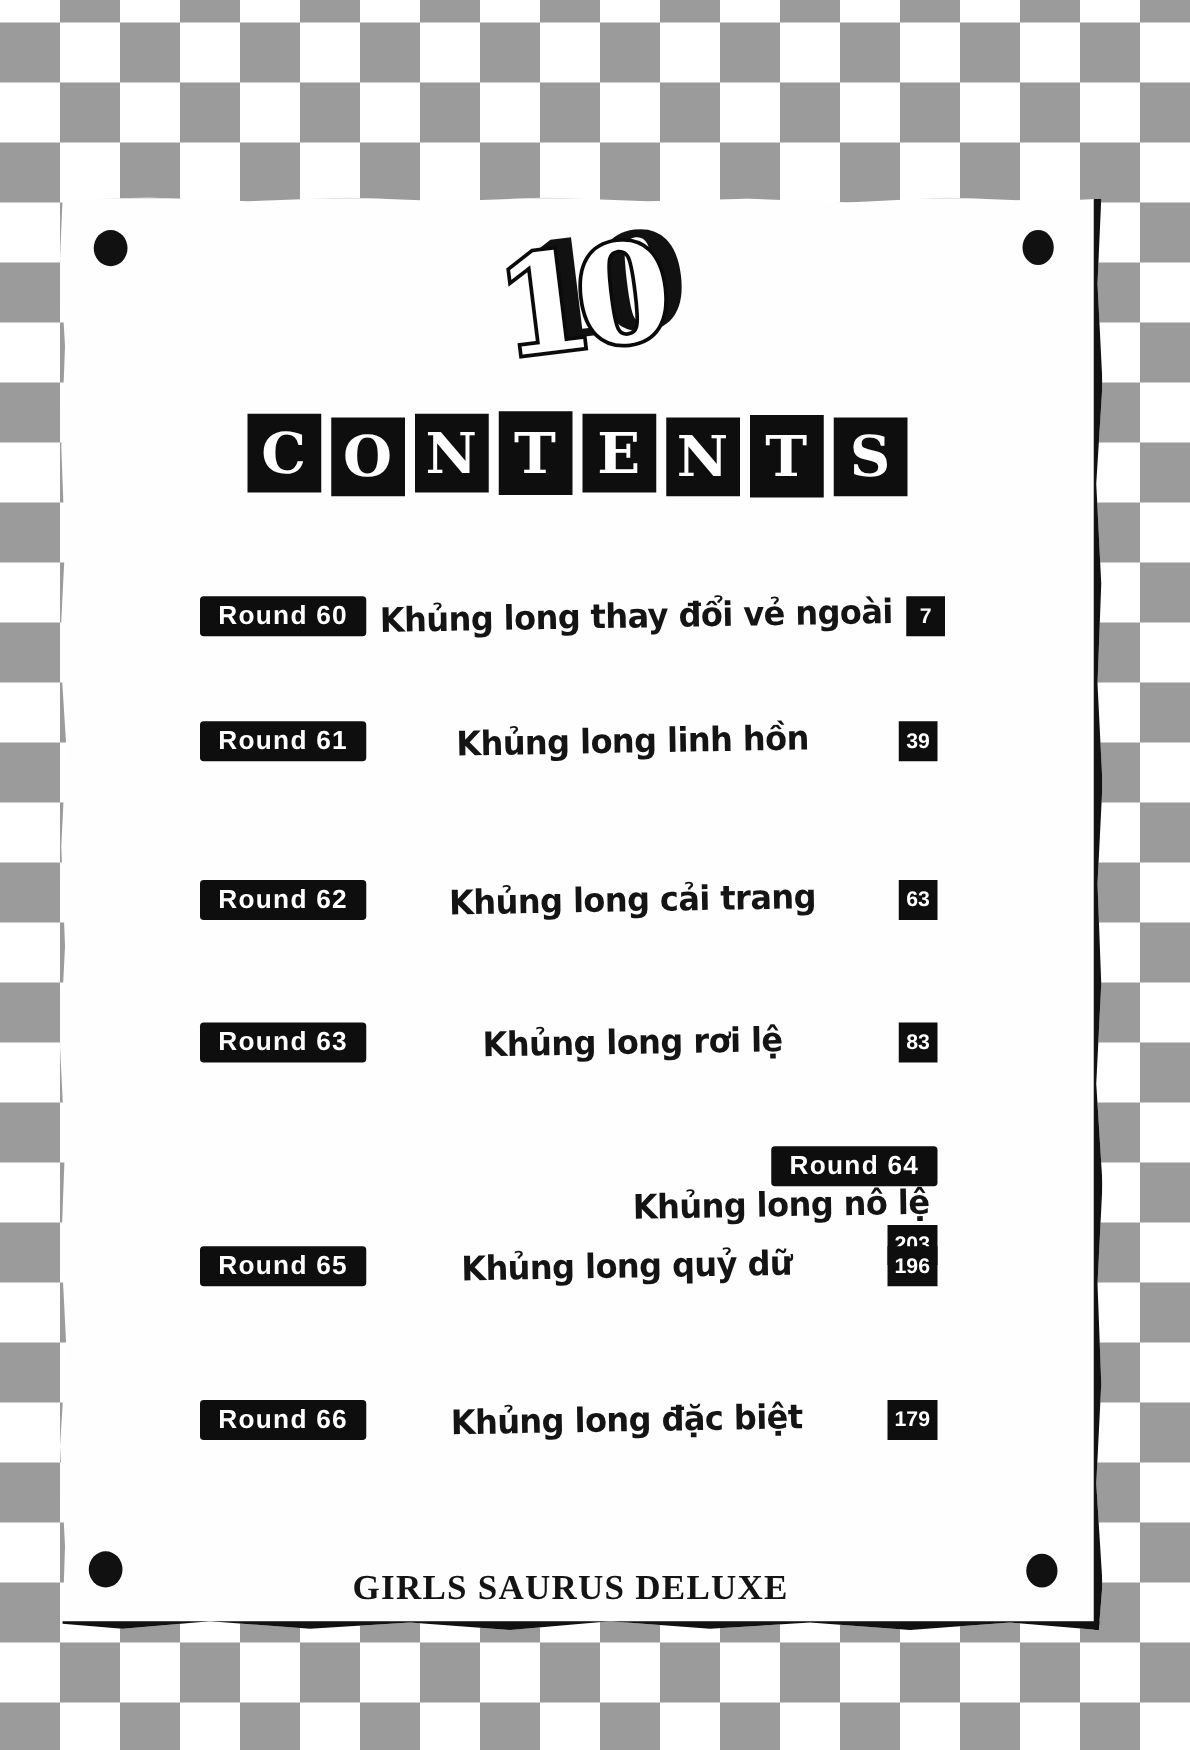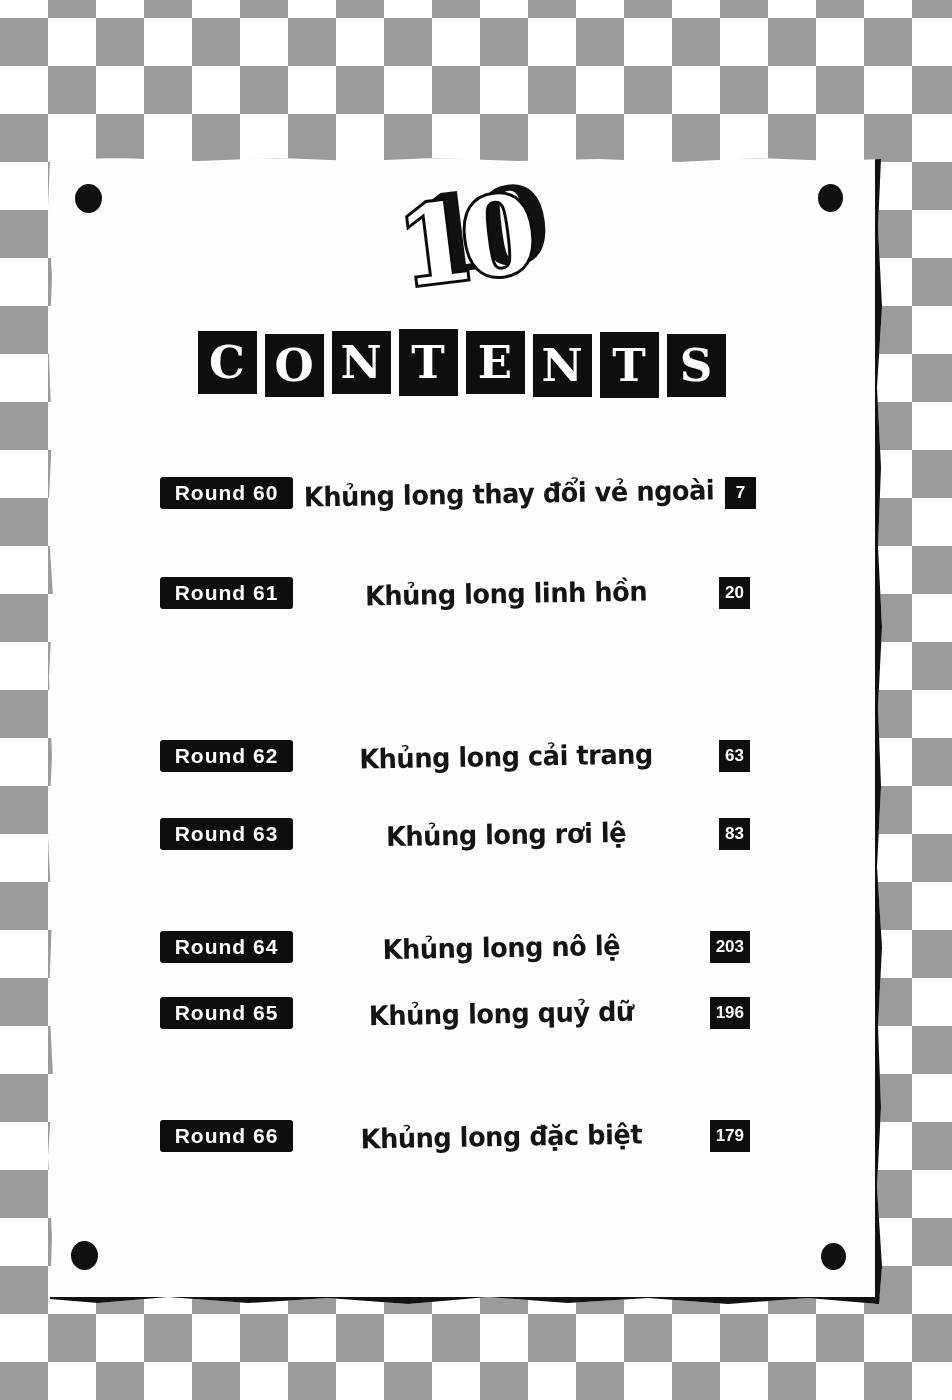--- a/index.html
+++ b/index.html
@@ -58,22 +58,22 @@
                  border-radius:3px; display:flex; align-items:center; justify-content:center;
                  font-family:"Liberation Sans", sans-serif; font-weight:bold;
                  font-size:21px; letter-spacing:1px; }
   .chapter-title { flex:1; text-align:center;
                    font-family:"DejaVu Sans", sans-serif; font-weight:bold;
                    font-size:27px; letter-spacing:-0.5px; color:#141414;
                    transform:rotate(-1deg) scaleX(0.95); white-space:nowrap; }
   .page-badge { flex:none; min-width:31px; height:32px; background:#0e0e0e; color:#fff;
                 display:flex; align-items:center; justify-content:center; padding:0 6px;
                 font-family:"Liberation Sans", sans-serif; font-weight:bold; font-size:17px; }
-  .row-0 { top:304px; } .row-1 { top:404px; } .row-2 { top:531px;margin-top:36px; }
-  .row-3 { top:645px;gap:28px; } .row-4 { top:758px; } .row-5 { top:824px; }
+  .row-0 { top:304px; } .row-1 { top:404px; } .row-2 { top:531px; }
+  .row-3 { top:645px;gap:28px; } .row-4 { top:758px;flex-direction:column; } .row-5 { top:824px; }
   .row-6 { top:947px; }
 
   .footer-title { position:absolute; top:1096px; left:0; right:10px; text-align:center;
                   font-family:"Liberation Serif", serif; font-weight:bold;
                   font-size:28px; letter-spacing:1px; color:#141414; }
 </style>
 </head>
 <body>
 
 <div class="card">
@@ -100,21 +100,21 @@
   </div>
 
   <div class="toc-row row-0">
     <span class="round-label">Round 60</span>
     <span class="chapter-title">Khủng long thay đổi vẻ ngoài</span>
     <span class="page-badge">7</span>
   </div>
   <div class="toc-row row-1">
     <span class="round-label">Round 61</span>
     <span class="chapter-title">Khủng long linh hồn</span>
-    <span class="page-badge">20</span>
+    <span class="page-badge">39</span>
   </div>
   <div class="toc-row row-2">
     <span class="round-label">Round 62</span>
     <span class="chapter-title">Khủng long cải trang</span>
     <span class="page-badge">63</span>
   </div>
   <div class="toc-row row-3">
     <span class="round-label">Round 63</span>
     <span class="chapter-title">Khủng long rơi lệ</span>
     <span class="page-badge">83</span>
@@ -128,14 +128,15 @@
     <span class="round-label">Round 65</span>
     <span class="chapter-title">Khủng long quỷ dữ</span>
     <span class="page-badge">196</span>
   </div>
   <div class="toc-row row-6">
     <span class="round-label">Round 66</span>
     <span class="chapter-title">Khủng long đặc biệt</span>
     <span class="page-badge">179</span>
   </div>
 
+  <div class="footer-title">GIRLS SAURUS DELUXE</div>
 
 </div>
 
 </body></html>

